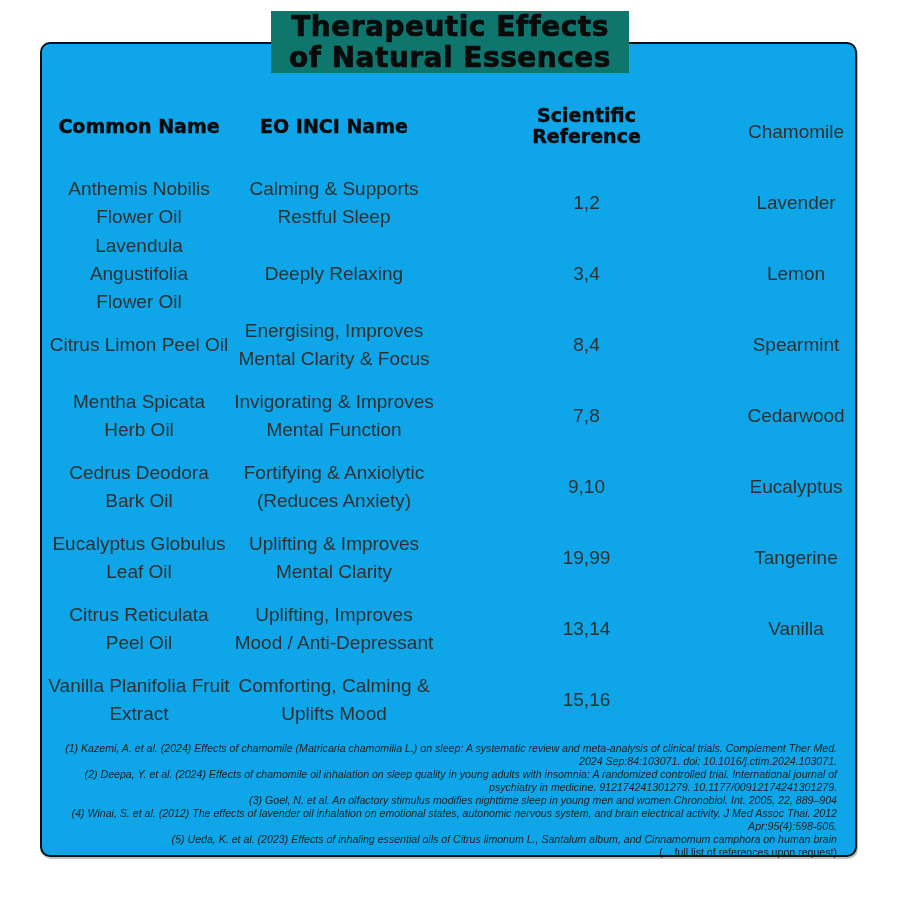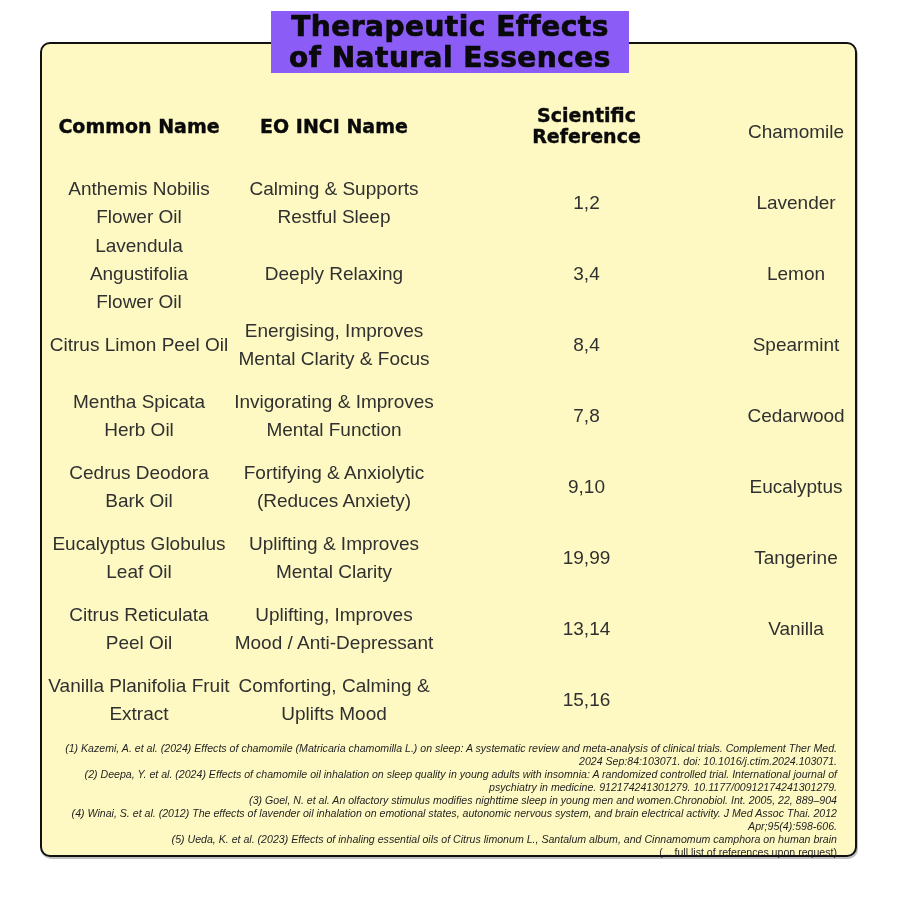--- a/index.html
+++ b/index.html
@@ -9,39 +9,39 @@
     font-family:"Liberation Sans", sans-serif;
     color:#222;
     position:relative;
     overflow:hidden;
   }
   .title {
     position:absolute;
     top:11px; left:50%;
     transform:translateX(-50%);
     z-index:2;
-    background:#8b5cf6;
+    background:#0f766e;
     padding:0 18px;
     text-align:center;
     font-family:"DejaVu Sans", sans-serif;
     font-weight:bold;
     font-size:28px;
     line-height:31px;
     letter-spacing:0.5px;
     color:#0a0a0a;
     -webkit-text-stroke:0.7px #0a0a0a;
     white-space:nowrap;
   }
   .frame {
     position:absolute;
     left:40px; top:42px;
     width:813px; height:811px;
     border:2px solid #111;
     border-radius:10px;
-    background:#fef9c3;
+    background:#0ea5e9;
     box-shadow:1px 2px 0 rgba(0,0,0,0.25);
   }
   .table {
     display:grid;
     grid-template-columns:190px 200px 305px 114px;
     margin-top:52px;
     justify-content:center;
   }
   .cell {
     display:flex;

